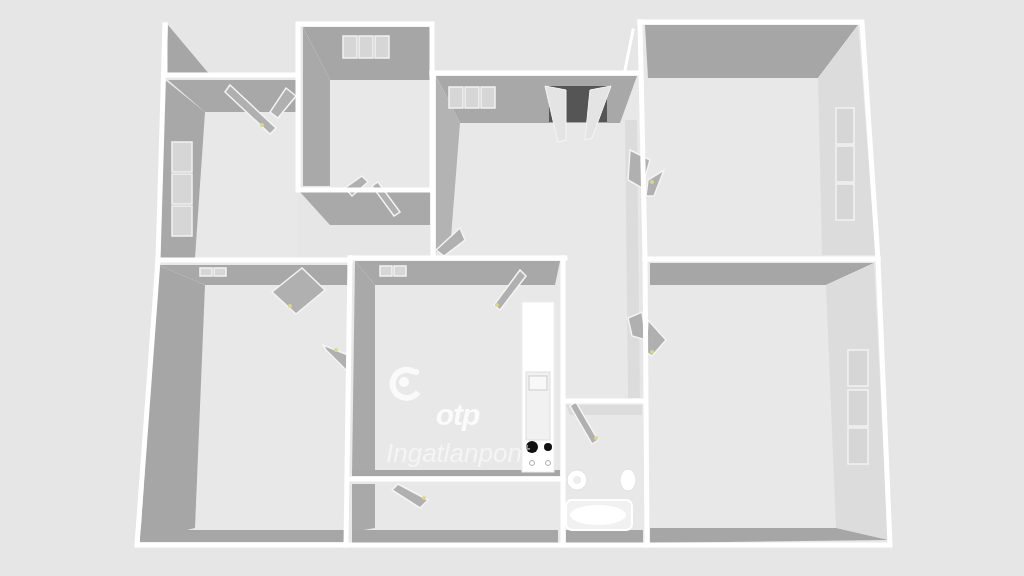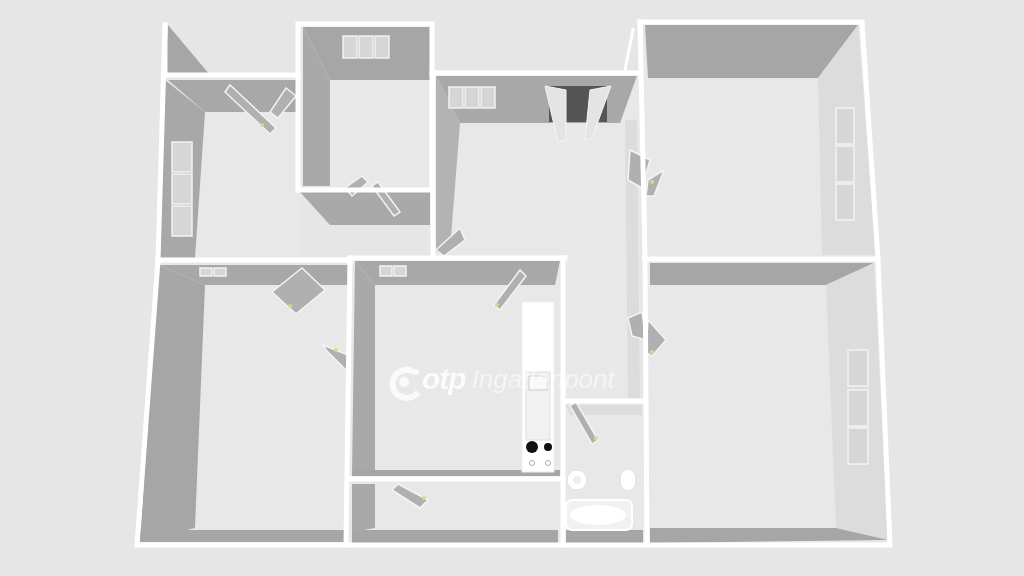--- a/index.html
+++ b/index.html
@@ -8,20 +8,21 @@
       background: #e6e6e6;
       font-family: "Liberation Sans", sans-serif;
       position: relative;
     }
     #plan { position: absolute; left: 0; top: 0; width: 1024px; height: 576px; }
     .watermark {
       position: absolute; left: 386px; top: 362px;
       display: flex; align-items: center; gap: 6px;
       color: rgba(255,255,255,0.75);
       pointer-events: none;
+      flex-direction: column;
     }
     .wm-logo {
       width: 30px; height: 30px; position: relative;
     }
     .wm-brand {
       font-family: "Liberation Sans", sans-serif;
       font-weight: bold; font-style: italic;
       font-size: 30px; letter-spacing: -1px;
       color: rgba(255,255,255,0.8);
     }

